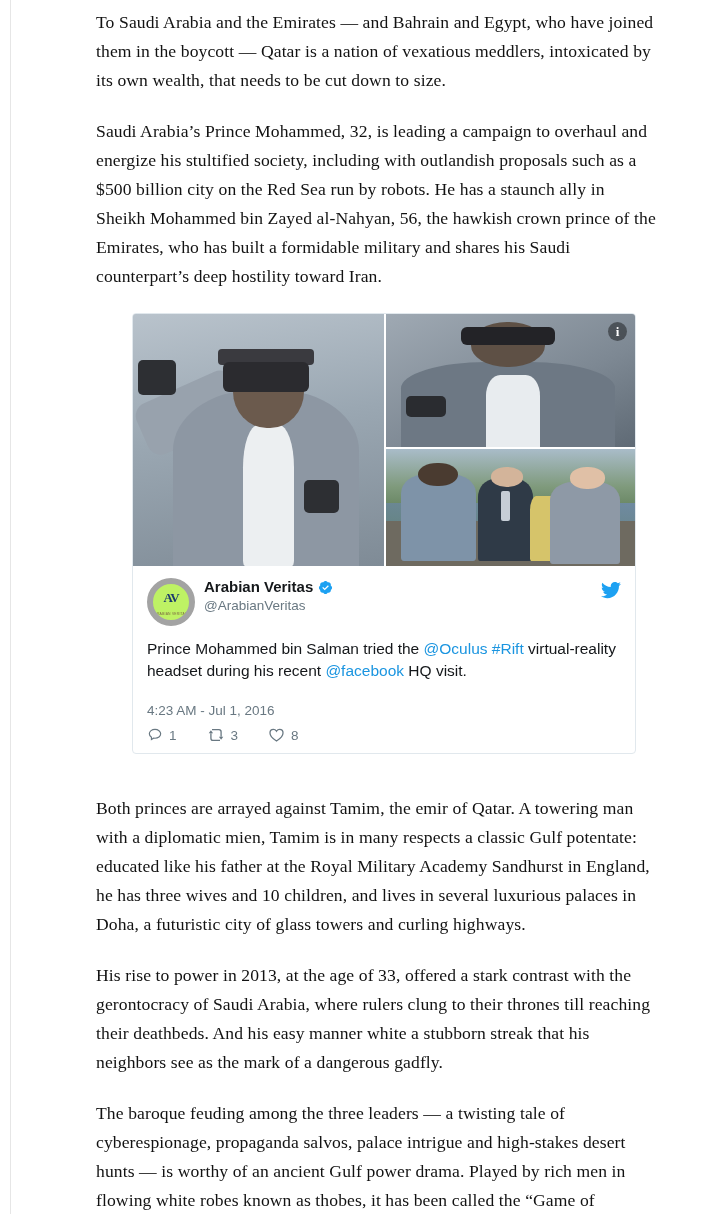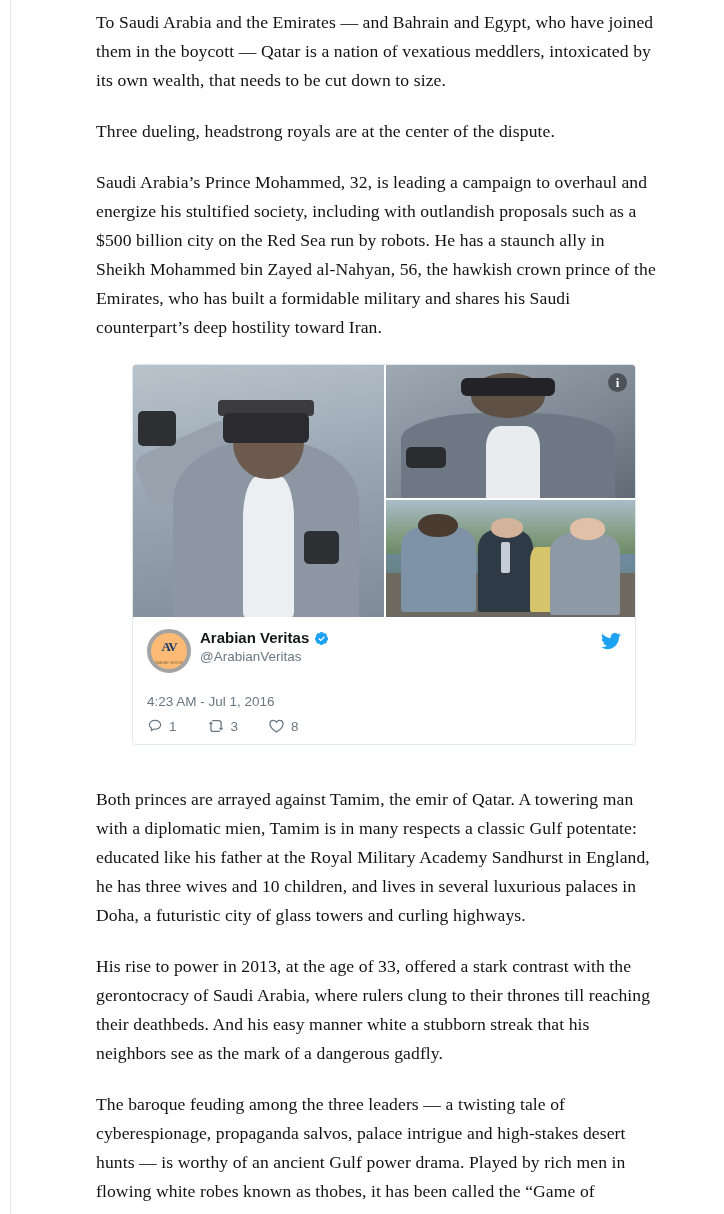--- a/index.html
+++ b/index.html
@@ -302,22 +302,22 @@
     padding: 12px 14px 10px 14px;
   }
   .tweet-head {
     display: flex;
     align-items: flex-start;
   }
   .avatar {
     width: 36px;
     height: 36px;
     border-radius: 50%;
-    background: #fdba74;
-    border: 4px solid #a3a3a3;
+    background: #bef264;
+    border: 6px solid #a3a3a3;
     margin-right: 9px;
     flex: 0 0 auto;
     position: relative;
     overflow: hidden;
   }
   .avatar .mono {
     position: absolute;
     left: 0;
     right: 0;
     top: 6px;
@@ -410,21 +410,20 @@
 </style>
 </head>
 <body>
 
 <div class="page">
   <div class="left-rule"></div>
 
   <div class="article">
 
     <p class="body-para first">To Saudi Arabia and the Emirates — and Bahrain and Egypt, who have joined them in the boycott — Qatar is a nation of vexatious meddlers, intoxicated by its own wealth, that needs to be cut down to size.</p>
-    <p class="body-para">Three dueling, headstrong royals are at the center of the dispute.</p>
     <p class="body-para">Saudi Arabia’s Prince Mohammed, 32, is leading a campaign to overhaul and energize his stultified society, including with outlandish proposals such as a $500 billion city on the Red Sea run by robots. He has a staunch ally in Sheikh Mohammed bin Zayed al-Nahyan, 56, the hawkish crown prince of the Emirates, who has built a formidable military and shares his Saudi counterpart’s deep hostility toward Iran.</p>
 
     <div class="tweet-card">
 
       <div class="tweet-media">
 
         <div class="media-left">
           <div class="fig ml-arm"></div>
           <div class="fig ml-suit"></div>
           <div class="fig ml-shirt"></div>
@@ -481,20 +480,23 @@
             <div class="handle">@ArabianVeritas</div>
           </div>
 
           <div class="bird">
             <svg width="20" height="20" viewBox="0 0 24 24" aria-hidden="true">
               <path fill="#1da1f2" d="M23.95 4.57c-.885.392-1.83.656-2.825.775 1.014-.608 1.794-1.57 2.163-2.723-.95.56-2.005.968-3.127 1.19-.897-.957-2.178-1.555-3.594-1.555-2.72 0-4.924 2.205-4.924 4.924 0 .39.045.765.127 1.124C7.69 8.094 4.067 6.13 1.64 3.162c-.427.73-.666 1.577-.666 2.476 0 1.71.87 3.213 2.19 4.096-.806-.026-1.566-.248-2.23-.616v.06c0 2.386 1.693 4.374 3.95 4.828-.41.113-.84.17-1.29.17-.31 0-.615-.03-.91-.086.63 1.953 2.445 3.377 4.6 3.416-1.68 1.318-3.808 2.105-6.115 2.105-.39 0-.779-.023-1.17-.067 2.19 1.394 4.768 2.21 7.55 2.21 9.055 0 14-7.497 14-13.995 0-.21 0-.42-.015-.63.96-.695 1.795-1.56 2.455-2.55z"></path>
             </svg>
           </div>
         </div>
 
+        <p class="tweet-text">
+          <span>Prince Mohammed bin Salman tried the </span><a href="#">@Oculus</a><span> </span><a href="#">#Rift</a><span> virtual-reality headset during his recent </span><a href="#">@facebook</a><span> HQ visit.</span>
+        </p>
 
         <div class="tweet-time">4:23 AM - Jul 1, 2016</div>
 
         <div class="tweet-actions">
           <div class="action">
             <svg width="16" height="16" viewBox="0 0 24 24" aria-hidden="true">
               <path fill="none" stroke="#697882" stroke-width="1.8" d="M12 3.5c-4.7 0-8.5 2.96-8.5 6.6 0 2.07 1.24 3.92 3.18 5.14v3.5l3.2-2.02c.68.12 1.39.18 2.12.18 4.7 0 8.5-2.95 8.5-6.6S16.7 3.5 12 3.5z"></path>
             </svg>
             <span>1</span>
           </div>

